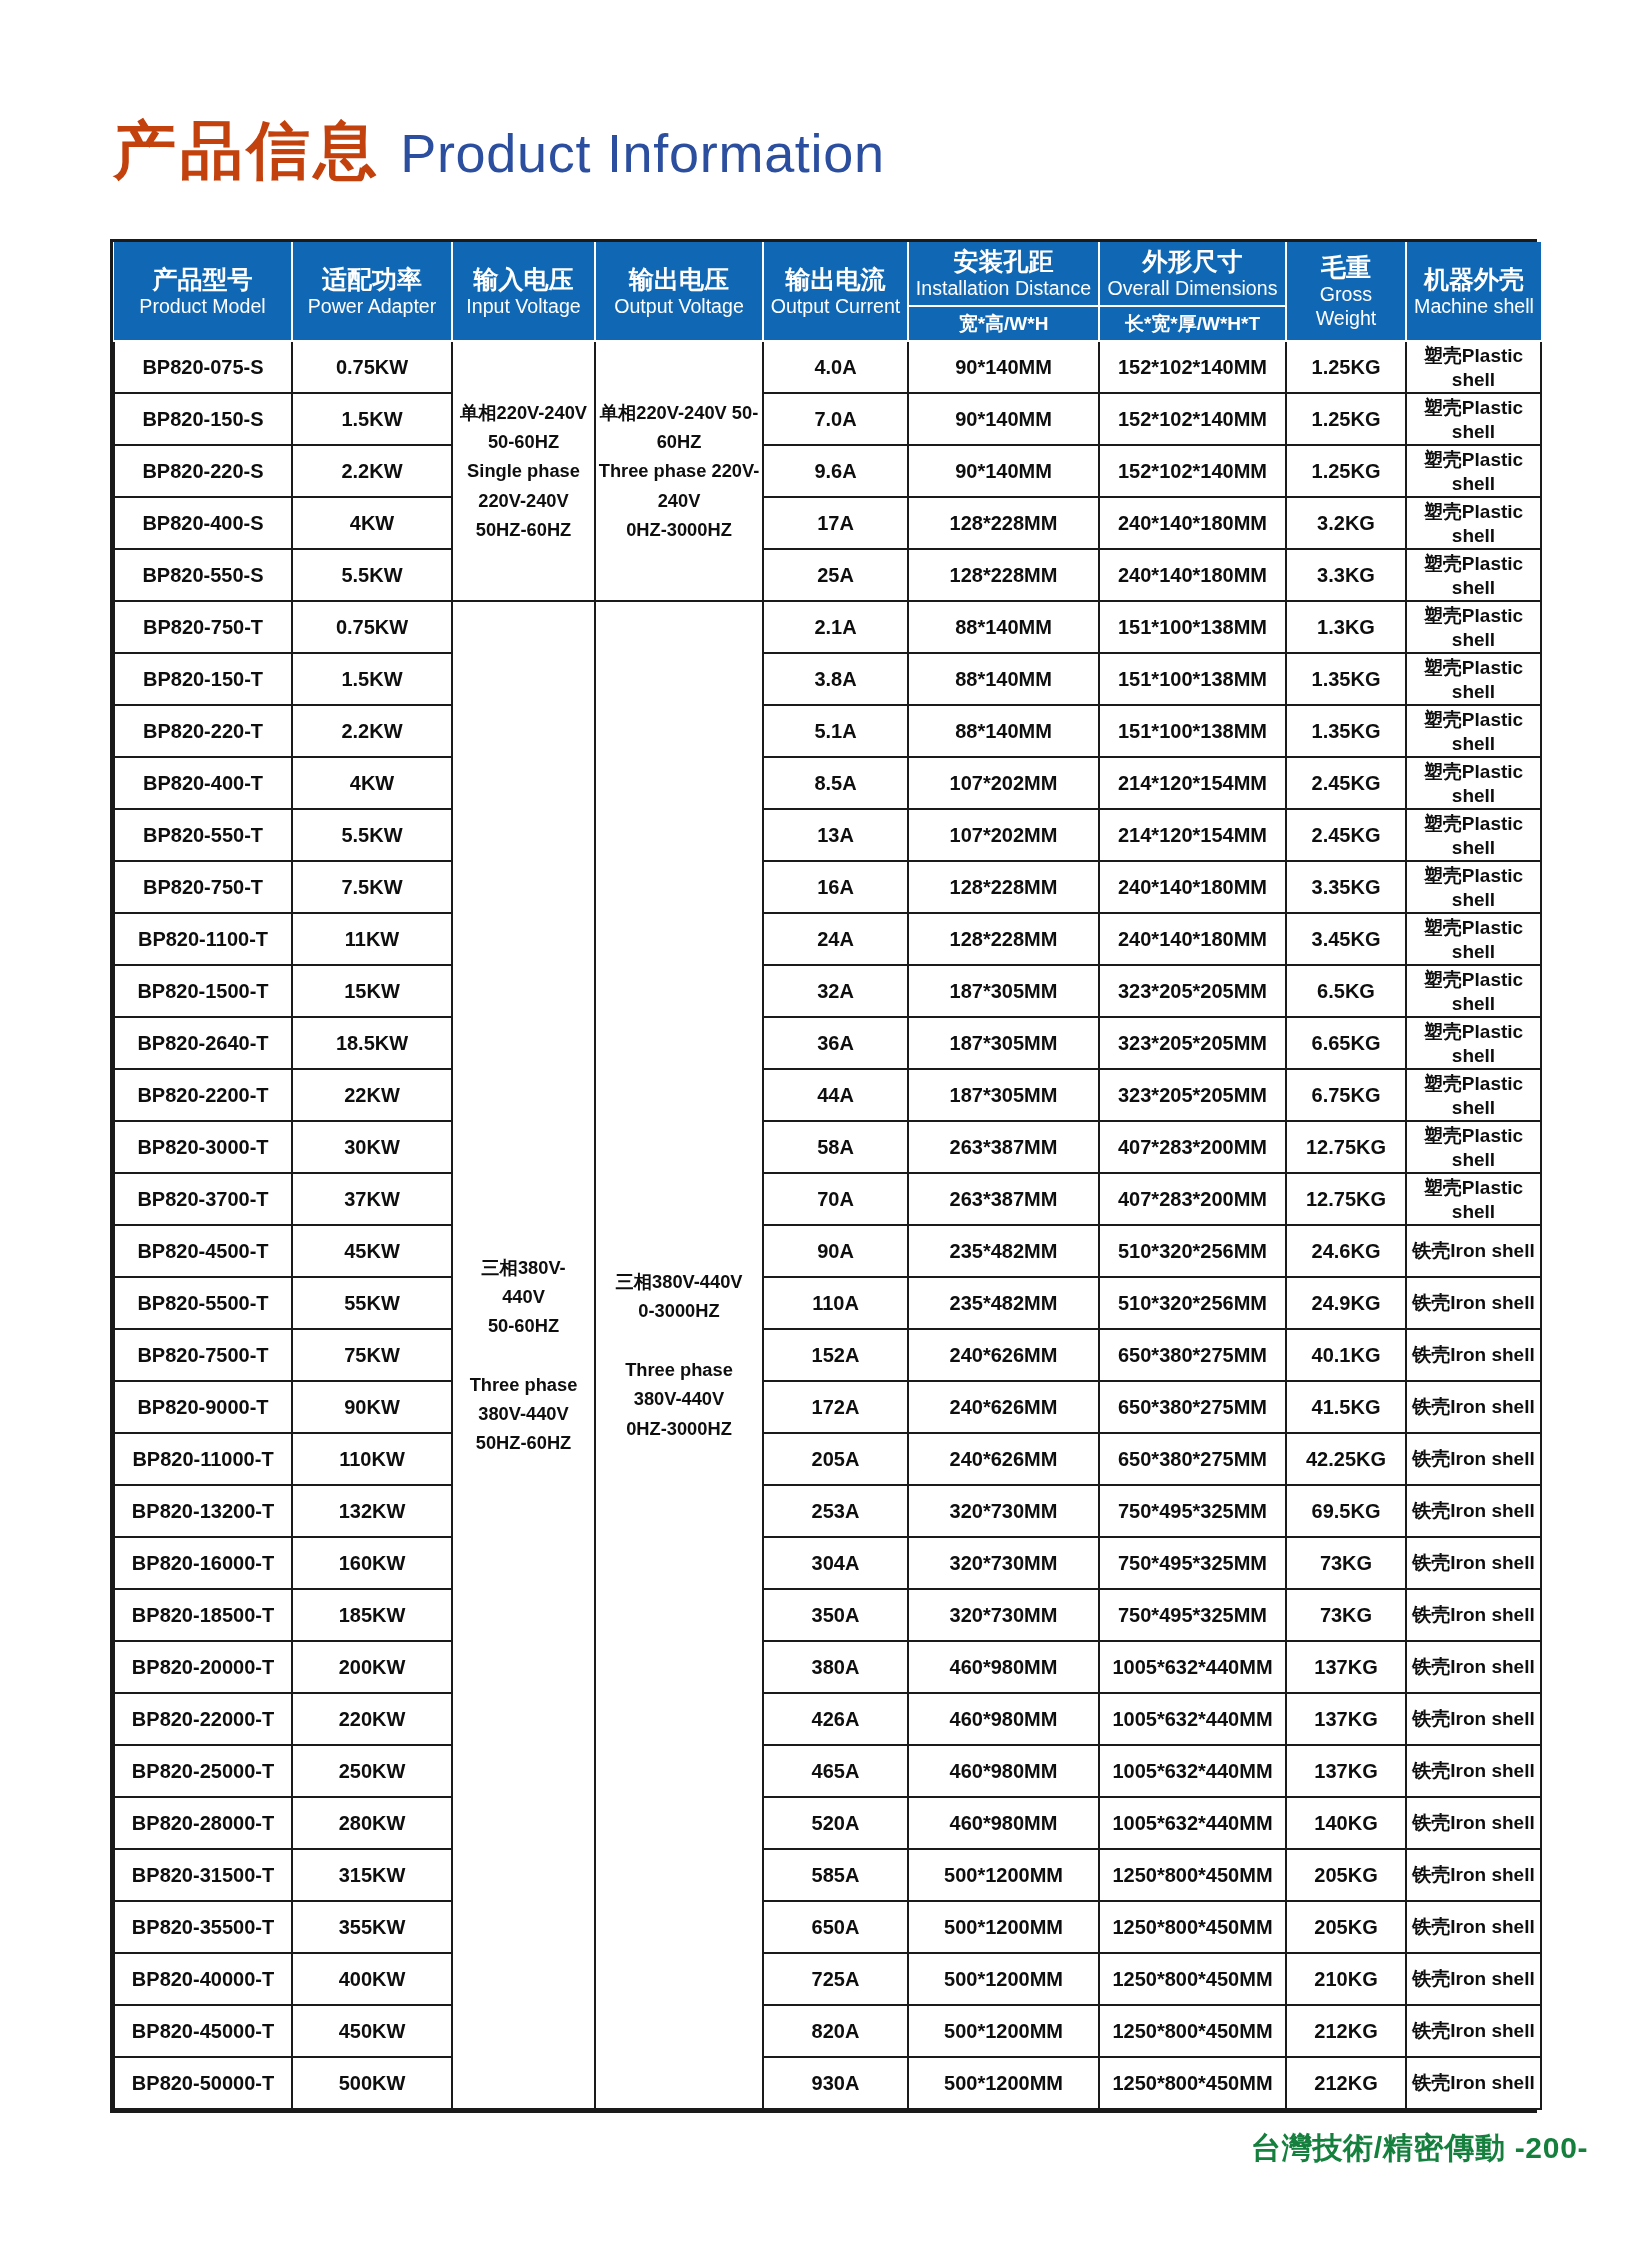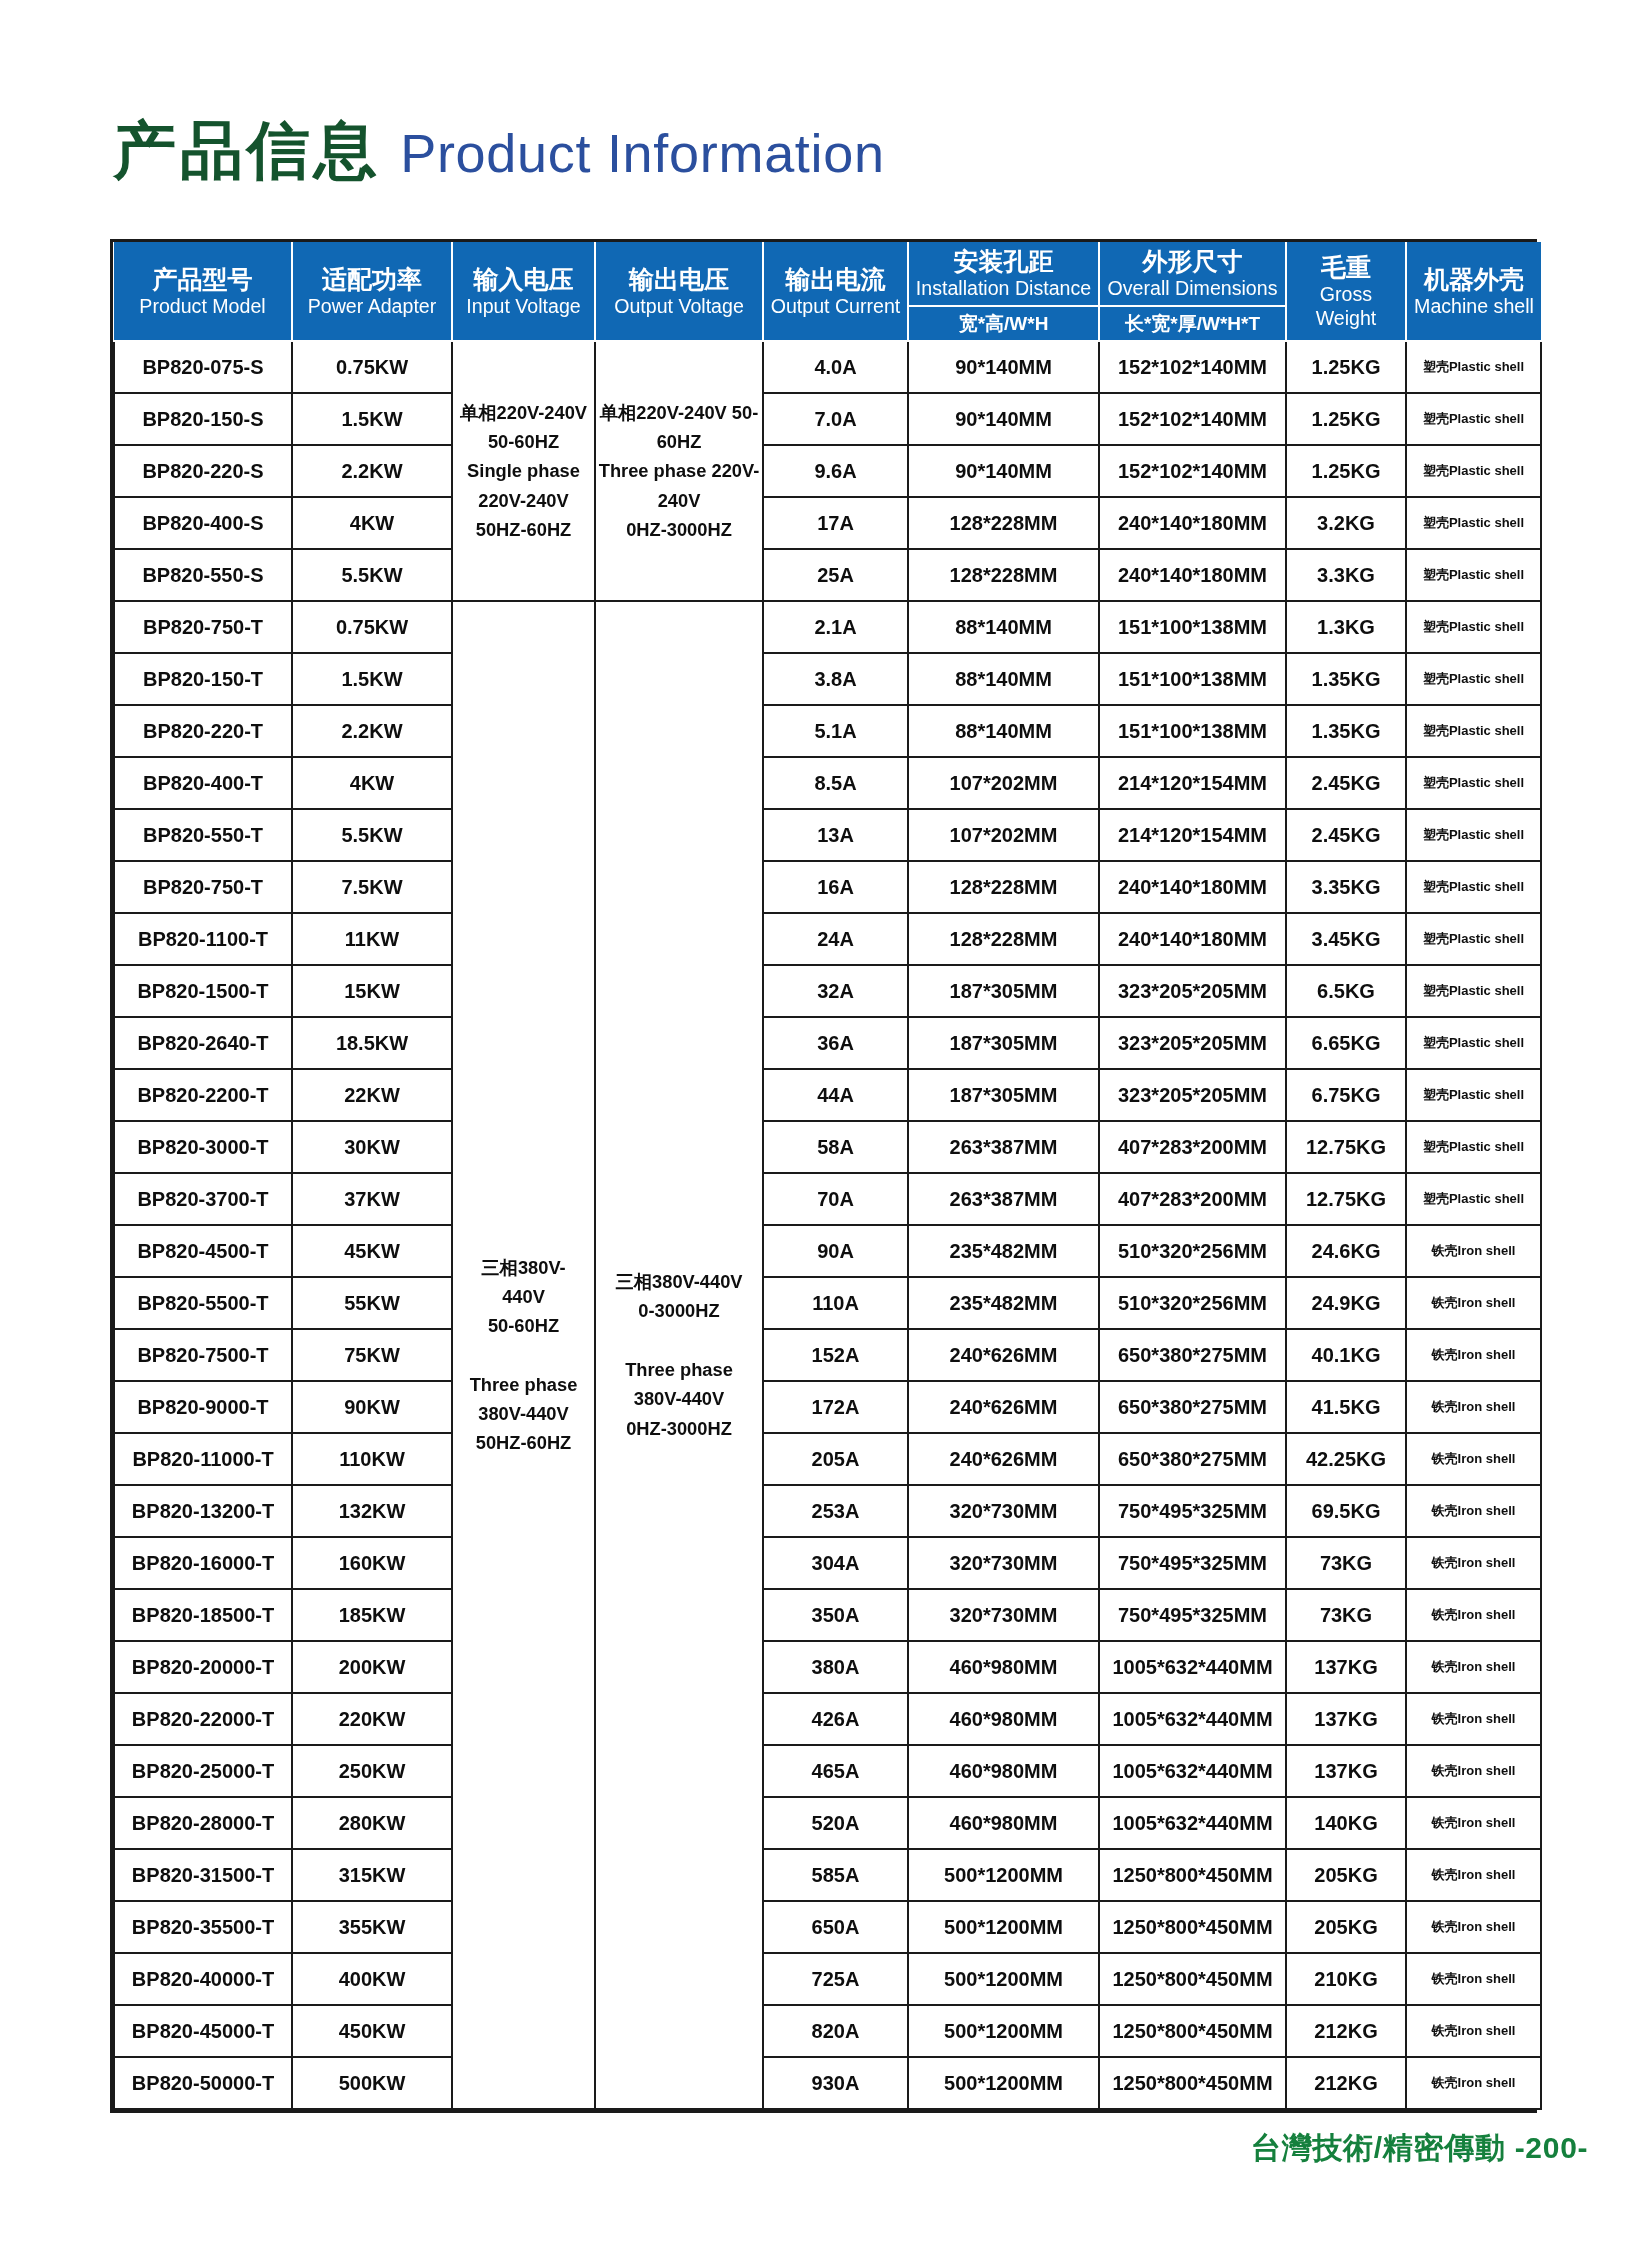--- a/index.html
+++ b/index.html
@@ -2,21 +2,21 @@
 <html style="font-size:10.5px"><head>
 <meta charset="utf-8">
 <style>
   html,body { margin:0; padding:0; background:#ffffff; }
   .page {
     position:relative; width:1647px; height:2250px; background:#ffffff;
     font-family:"Liberation Sans","DejaVu Sans",sans-serif; color:#0e0e0e;
     overflow:hidden;
   }
   .title-row { position:absolute; left:113px; top:116px; display:flex; align-items:baseline; gap:19.6px; }
-  .title-zh { font-size:63px; font-weight:900; color:#14532d; letter-spacing:3.9px; line-height:1.1; }
+  .title-zh { font-size:63px; font-weight:900; color:#c2410c; letter-spacing:3.9px; line-height:1.1; }
   .title-en { font-size:54px; font-weight:500; color:#2b4f9e; letter-spacing:0.7px; }
 
   .table-wrap { position:absolute; left:110px; top:239px; width:1427px; border:3.3px solid #1a1a1a; box-sizing:border-box; }
   table { width:100%; border-collapse:collapse; table-layout:fixed; }
 
   thead th {
     background:#1068b4; color:#ffffff; vertical-align:middle; text-align:center;
     border:2px solid #ffffff; padding:0 2.6px;
   }
   thead tr.h1 { height:64px; }
@@ -30,21 +30,21 @@
   thead tr.h2 th:last-child { border-right:2px solid #ffffff; }
 
   tbody tr { height:52px; }
   tbody td {
     border:2px solid #1a1a1a; border-top-width:2.6px; border-bottom-width:2.6px;
     text-align:center; vertical-align:middle;
     font-size:20px; font-weight:700; color:#0e0e0e; padding:0 1.3px;
     background:#ffffff; overflow:hidden;
   }
   tbody td.vcell { font-size:18.3px; line-height:1.6; font-weight:700; }
-  tbody td.shell { font-size:13px;margin-left:28px; }
+  tbody td.shell { font-size:19px;margin-left:28px; }
 
   .footer {
     position:absolute; left:1251px; top:2128px; width:340px;
     font-size:30px; font-weight:700; color:#15803d; letter-spacing:0.7px; white-space:nowrap;
   }
 </style>
 </head>
 <body>
 
 <div class="page">

